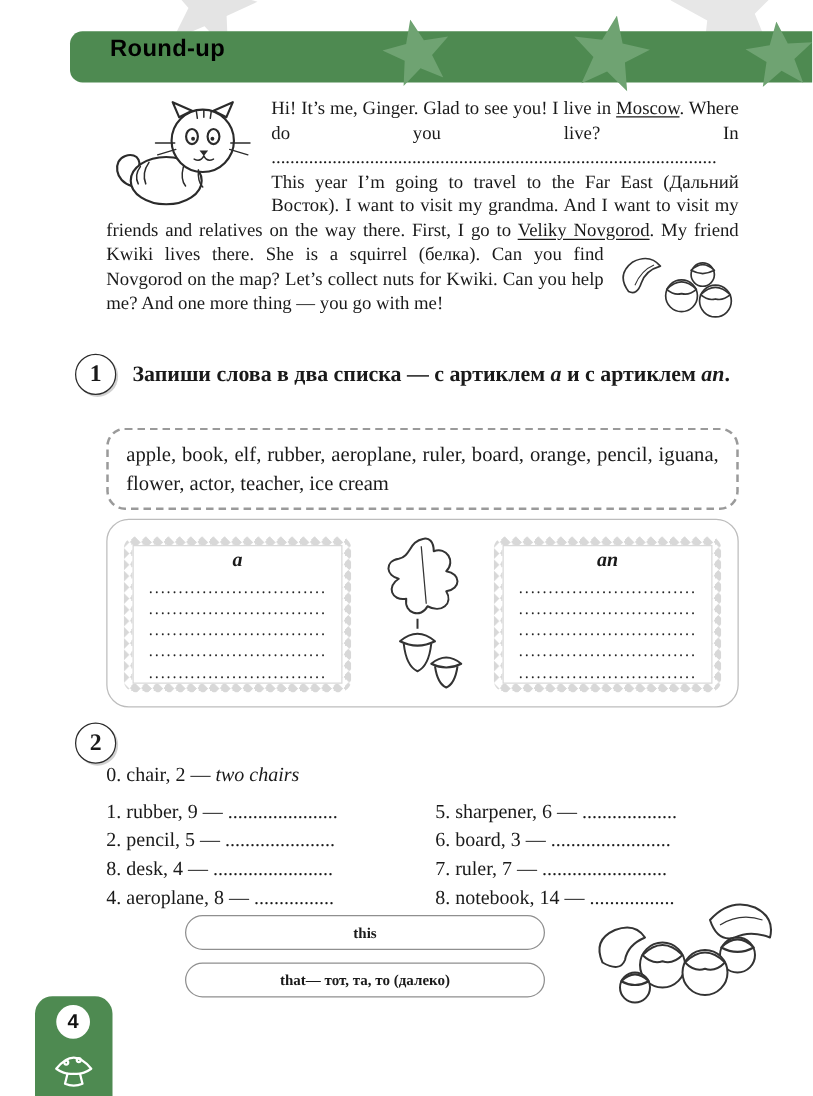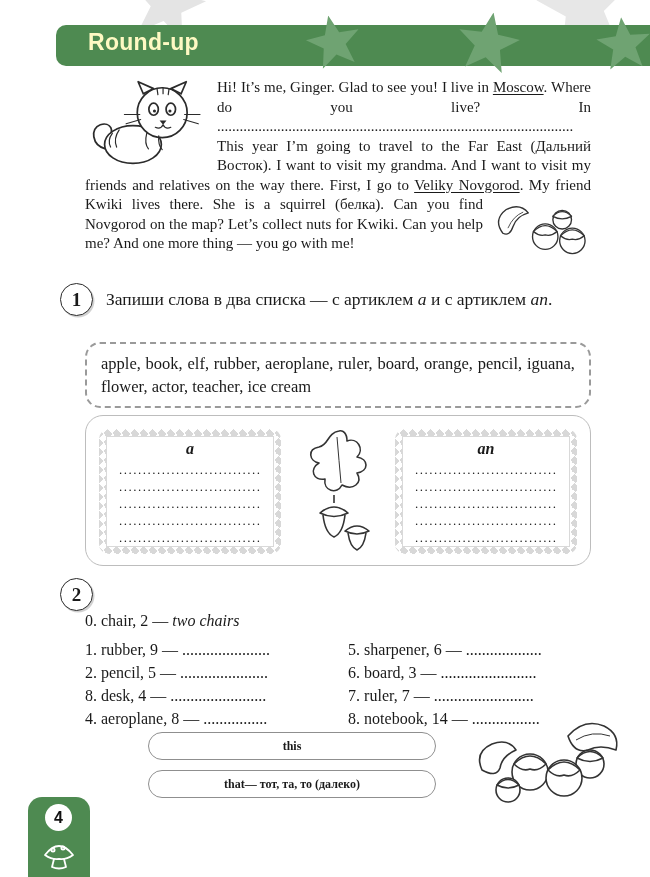--- a/index.html
+++ b/index.html
@@ -12,21 +12,21 @@
     color: #1a1a1a;
   }
   
   .header-bar {
     position: absolute; top: 25px; left: 56px; right: 0; height: 41px;
     background: #4e8a51; border-radius: 10px 0 0 10px; z-index: 1;
   }
   .header-title {
     position: absolute; left: 32px; top: 4px; z-index: 3;
     font-family: "Liberation Sans", "DejaVu Sans", sans-serif;
-    font-weight: 700; font-size: 23px; color: #fef9c3; letter-spacing: .3px;
+    font-weight: 700; font-size: 19px; color: #000000; letter-spacing: .3px;
   }
   .star {
     position: absolute;
     clip-path: polygon(50% 0%, 63% 33%, 98% 35%, 70% 56%, 79% 91%, 50% 71%, 21% 91%, 30% 56%, 2% 35%, 37% 33%);
   }
   .s1 { left: 128px; top: -34px; width: 78px; height: 78px; background: #e4e4e4; z-index: 0; transform: rotate(12deg); }
   .s2 { left: 536px; top: -40px; width: 96px; height: 96px; background: #e7e7e7; z-index: 0; transform: rotate(-8deg); }
   .s3 { left: 250px; top: -10px; width: 56px; height: 56px; background: #6fa372; z-index: 2; transform: rotate(-12deg); }
   .s4 { left: 400px; top: -13px; width: 64px; height: 64px; background: #6fa372; z-index: 2; transform: rotate(10deg); }
   .s5 { left: 540px; top: -8px; width: 56px; height: 56px; background: #6fa372; z-index: 2; transform: rotate(-6deg); }
@@ -42,21 +42,21 @@
   
   .ex { position: absolute; left: 60px; width: 530px; display: flex; gap: 13px; align-items: flex-start; }
   .ex1 { top: 283px; }
   .ex2 { top: 578px; }
   .num-circle {
     flex: 0 0 auto; width: 33px; height: 33px; border: 1.7px solid #2b2b2b;
     border-radius: 50%; background: #fff; font-weight: 700; font-size: 19px;
     display: flex; align-items: center; justify-content: center;
     box-shadow: 1.5px 1.5px 0 rgba(0,0,0,.18);
   }
-  .ex-task { flex: 1; font-size: 17.5px; line-height: 24px; text-align: justify; padding-top: 4px; }
+  .ex-task { flex: 1; font-size: 17.5px; line-height: 24px; text-align: justify; padding-top: 4px; font-weight: bold; }
   .ex2 .ex-task { text-align: left; }
   
   .word-box {
     position: absolute; left: 85px; top: 342px; width: 506px;
     border: 2px dashed #9a9a9a; border-radius: 15px;
     padding: 8px 14px; font-size: 16.5px; line-height: 23px; text-align: justify;
   }
   
   .sort-container {
     position: absolute; left: 85px; top: 415px; width: 506px; height: 151px;

